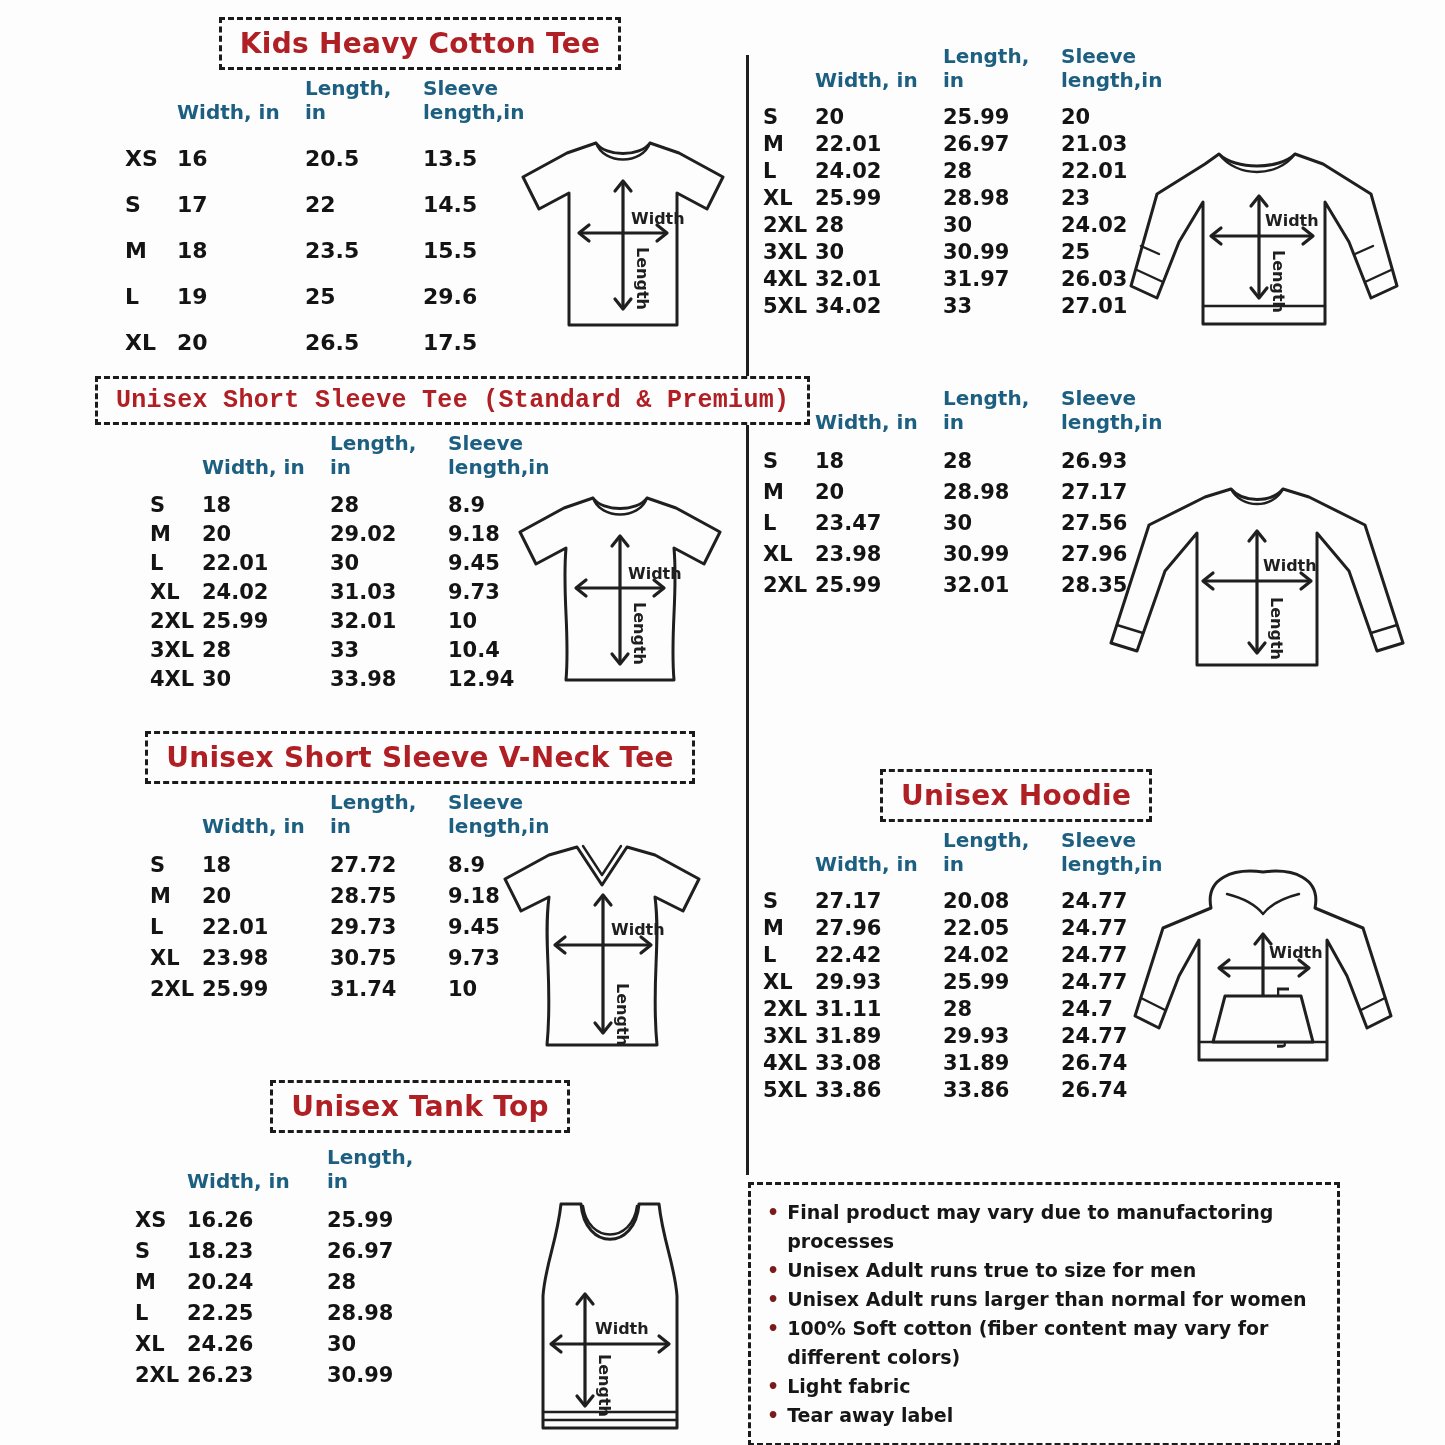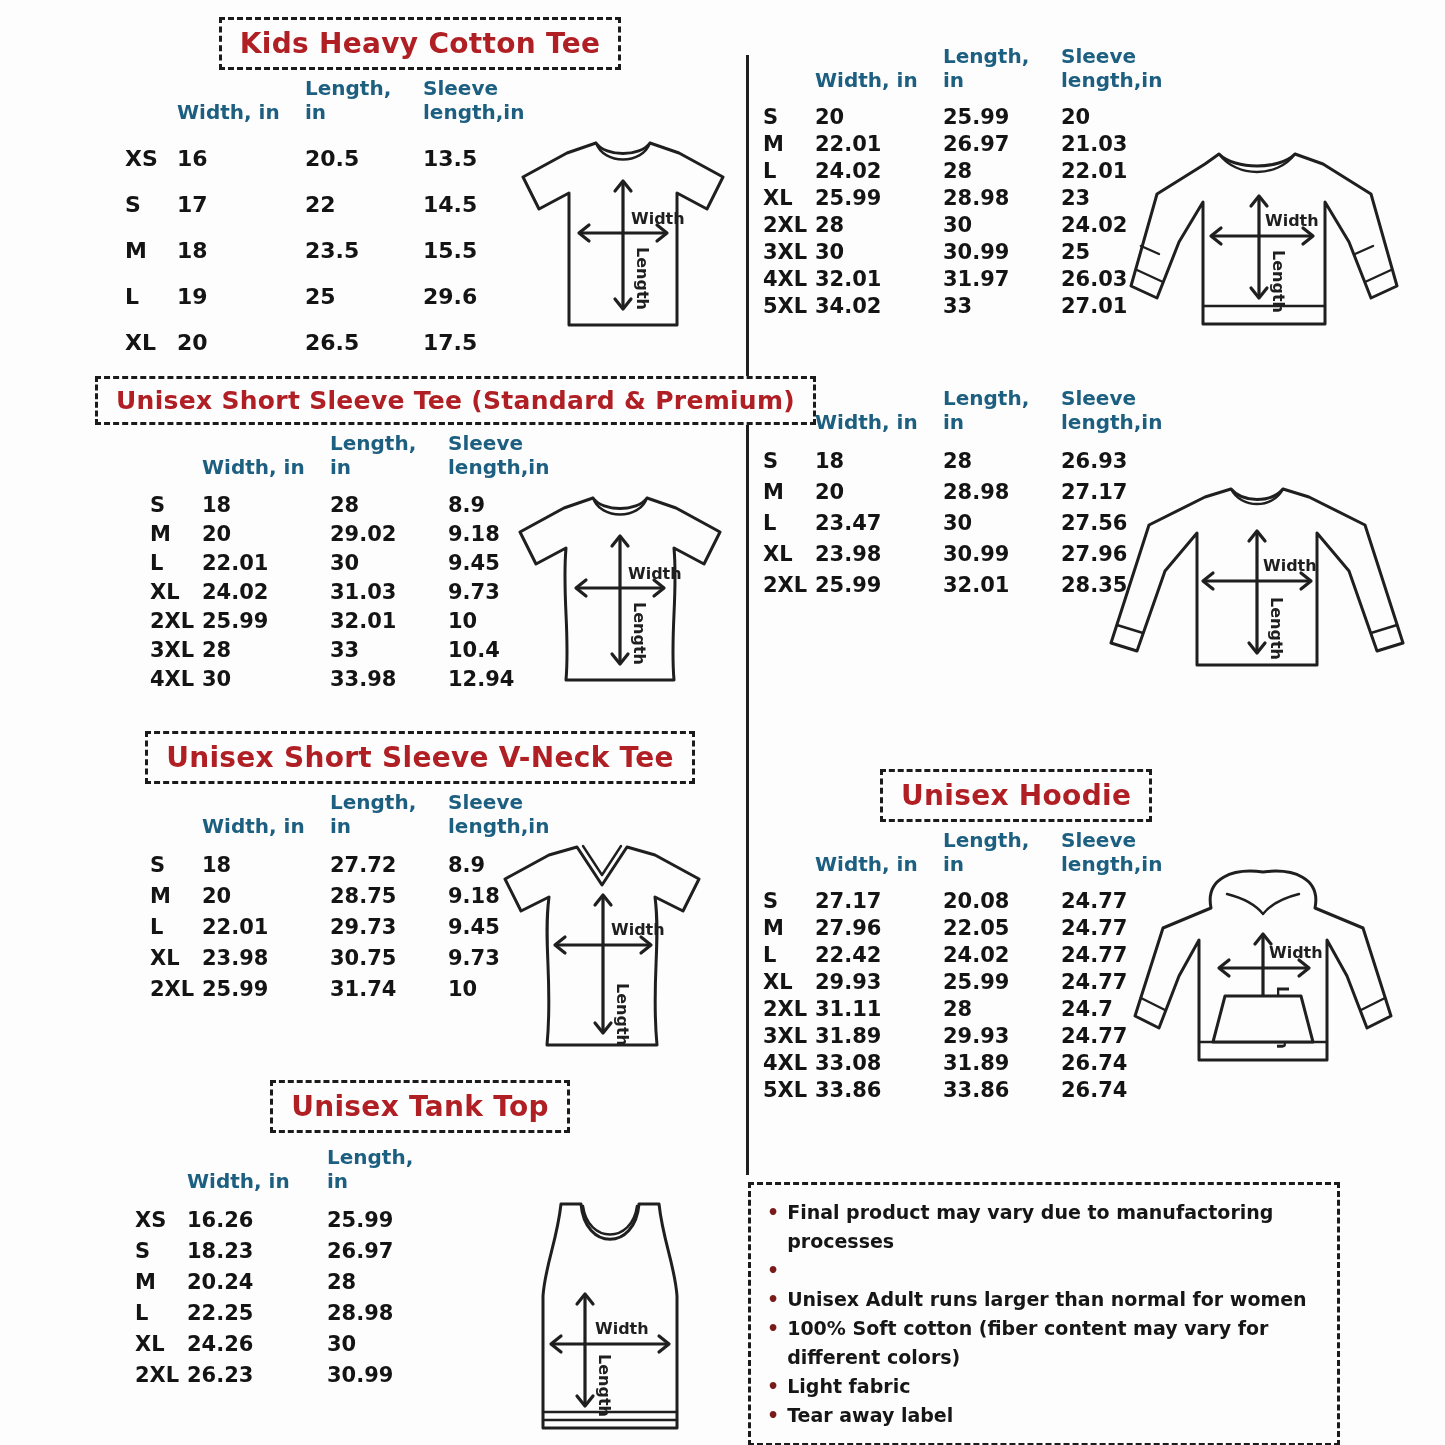--- a/index.html
+++ b/index.html
@@ -14,21 +14,21 @@
   .p-kids  { left:95px;  top:17px;   width:650px; height:345px; }
   .p-std   { left:95px;  top:376px;  width:655px; height:340px; }
   .p-vneck { left:95px;  top:731px;  width:650px; height:345px; }
   .p-tank  { left:95px;  top:1080px; width:650px; height:365px; }
   .p-crew  { left:755px; top:38px;   width:690px; height:340px; }
   .p-long  { left:755px; top:380px;  width:690px; height:336px; }
   .p-hood  { left:755px; top:769px;  width:690px; height:345px; }
 
   .title-box { border:3px dashed #1b1b1b; padding:7px 18px; width:max-content; margin:0 auto; background:#fdfdfd; }
   .title-text { color:#b01f24; font-size:28px; font-weight:bold; letter-spacing:0.3px; white-space:nowrap; }
-  .p-std .title-text { font-size:25px; }
+  .p-std .title-text { font-size:25px;font-family:Liberation Mono, monospace; }
   .p-crew .title-box { margin:0 0 0 140px; }
   .p-long .title-box { margin:0 0 0 145px; }
   .p-hood .title-box { margin:0 0 0 125px; }
 
   table.size-table { border-collapse:collapse; position:relative; z-index:2; margin-top:6px; }
   .p-kids  table { margin-left:30px; }
   .p-std   table { margin-left:55px; }
   .p-vneck table { margin-left:55px; }
   .p-tank  table { margin-left:40px; margin-top:12px; }
   .p-crew  table, .p-long table, .p-hood table { margin-left:8px; }
@@ -600,20 +600,21 @@
   </section>
 
   <section class="p-notes">
     <ul>
         <li>
           <span class="bullet">•</span>
           <span>Final product may vary due to manufactoring processes</span>
         </li>
         <li>
           <span class="bullet">•</span>
+          <span>Unisex Adult runs true to size for men</span>
         </li>
         <li>
           <span class="bullet">•</span>
           <span>Unisex Adult runs larger than normal for women</span>
         </li>
         <li>
           <span class="bullet">•</span>
           <span>100% Soft cotton (fiber content may vary for different colors)</span>
         </li>
         <li>

